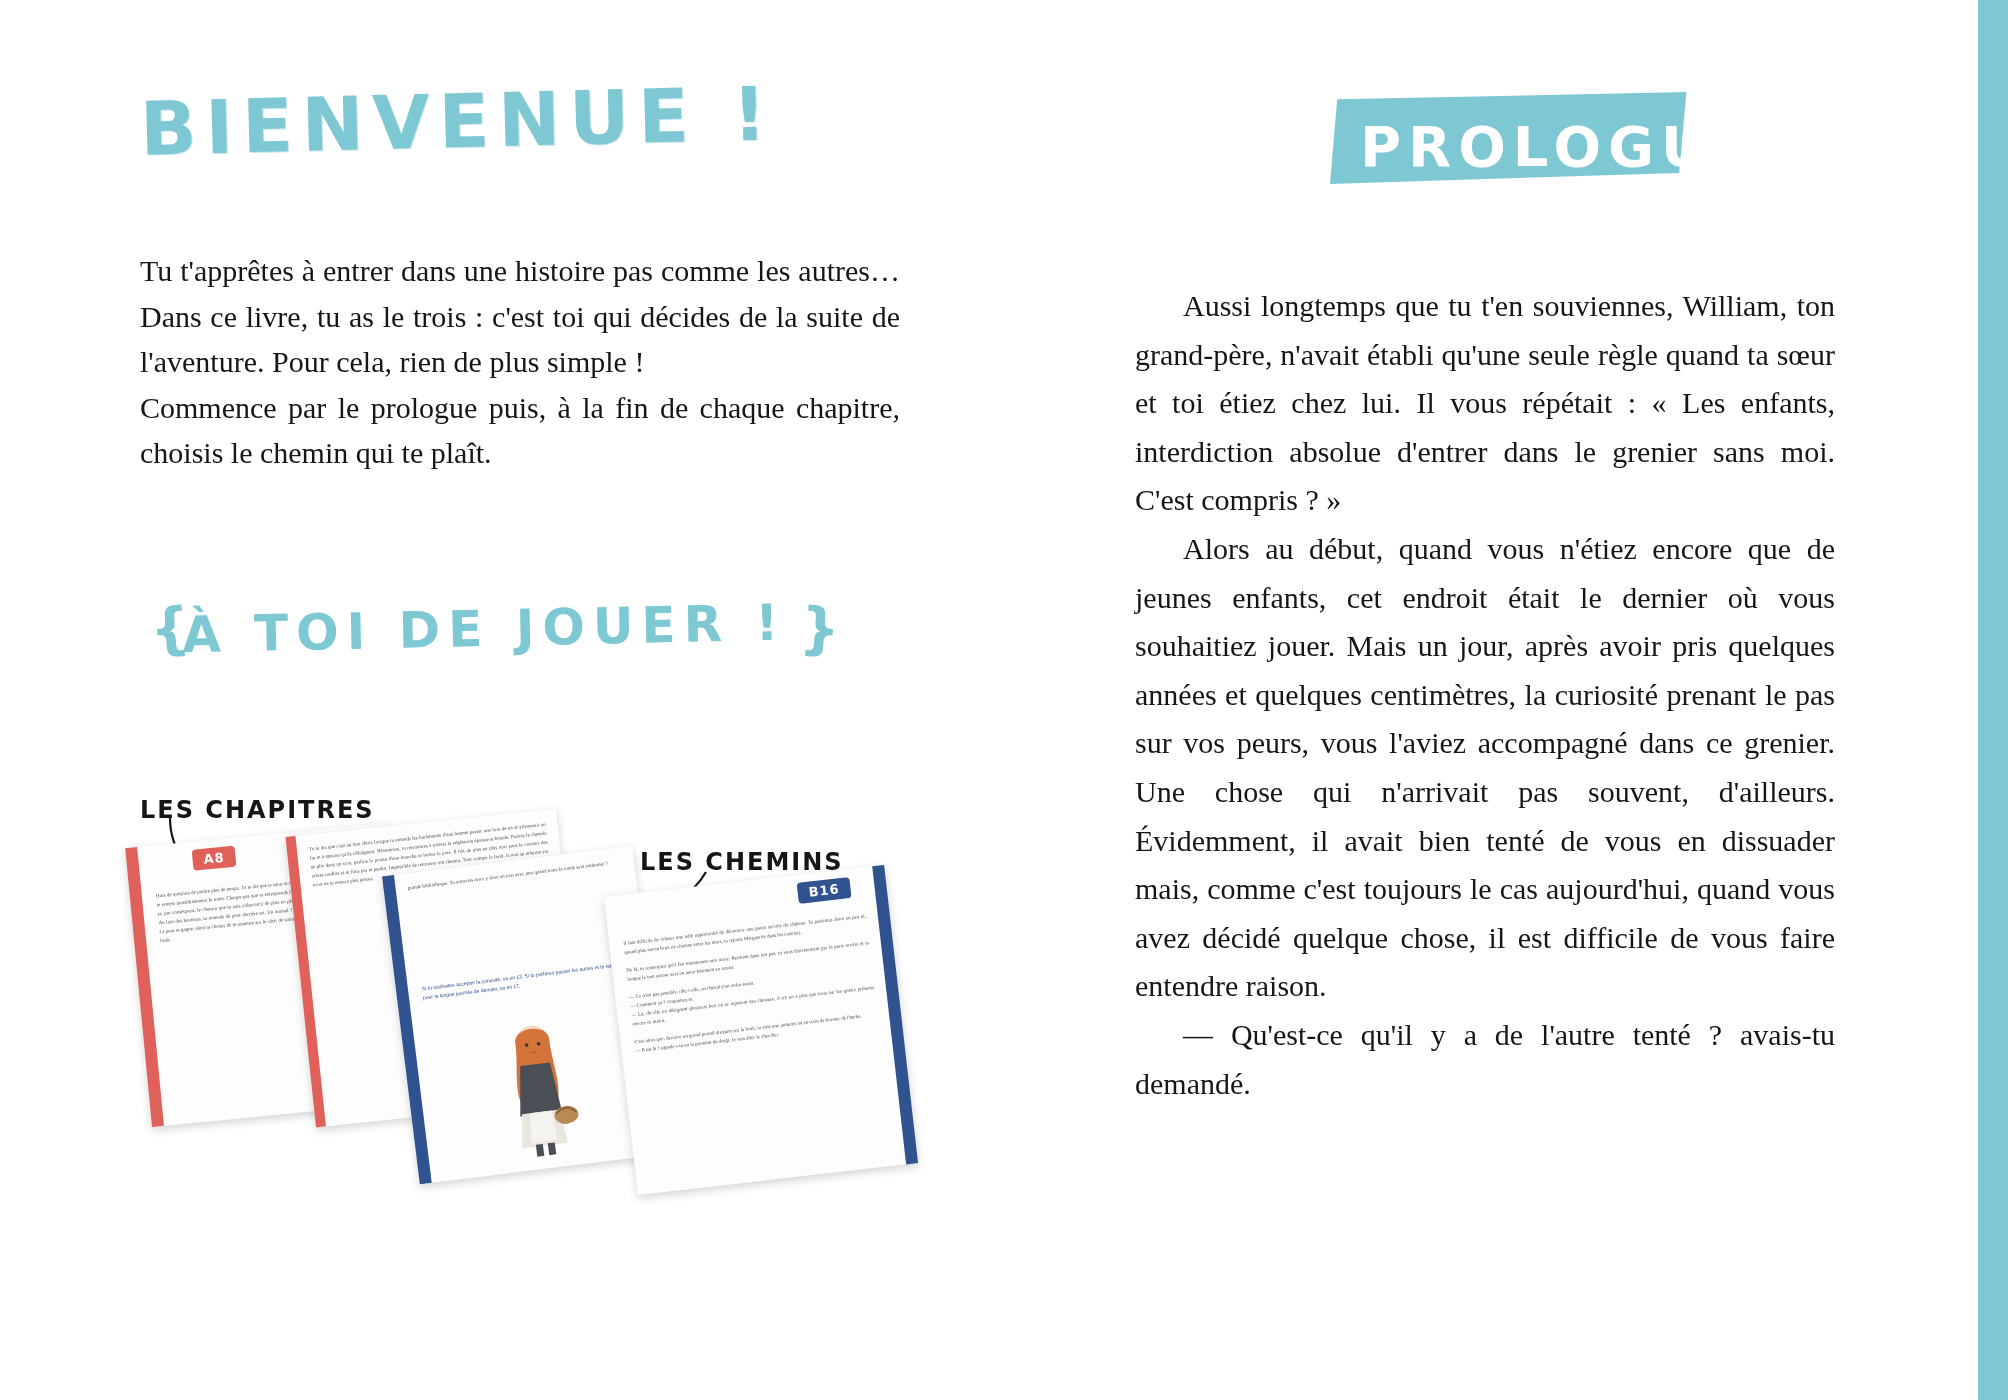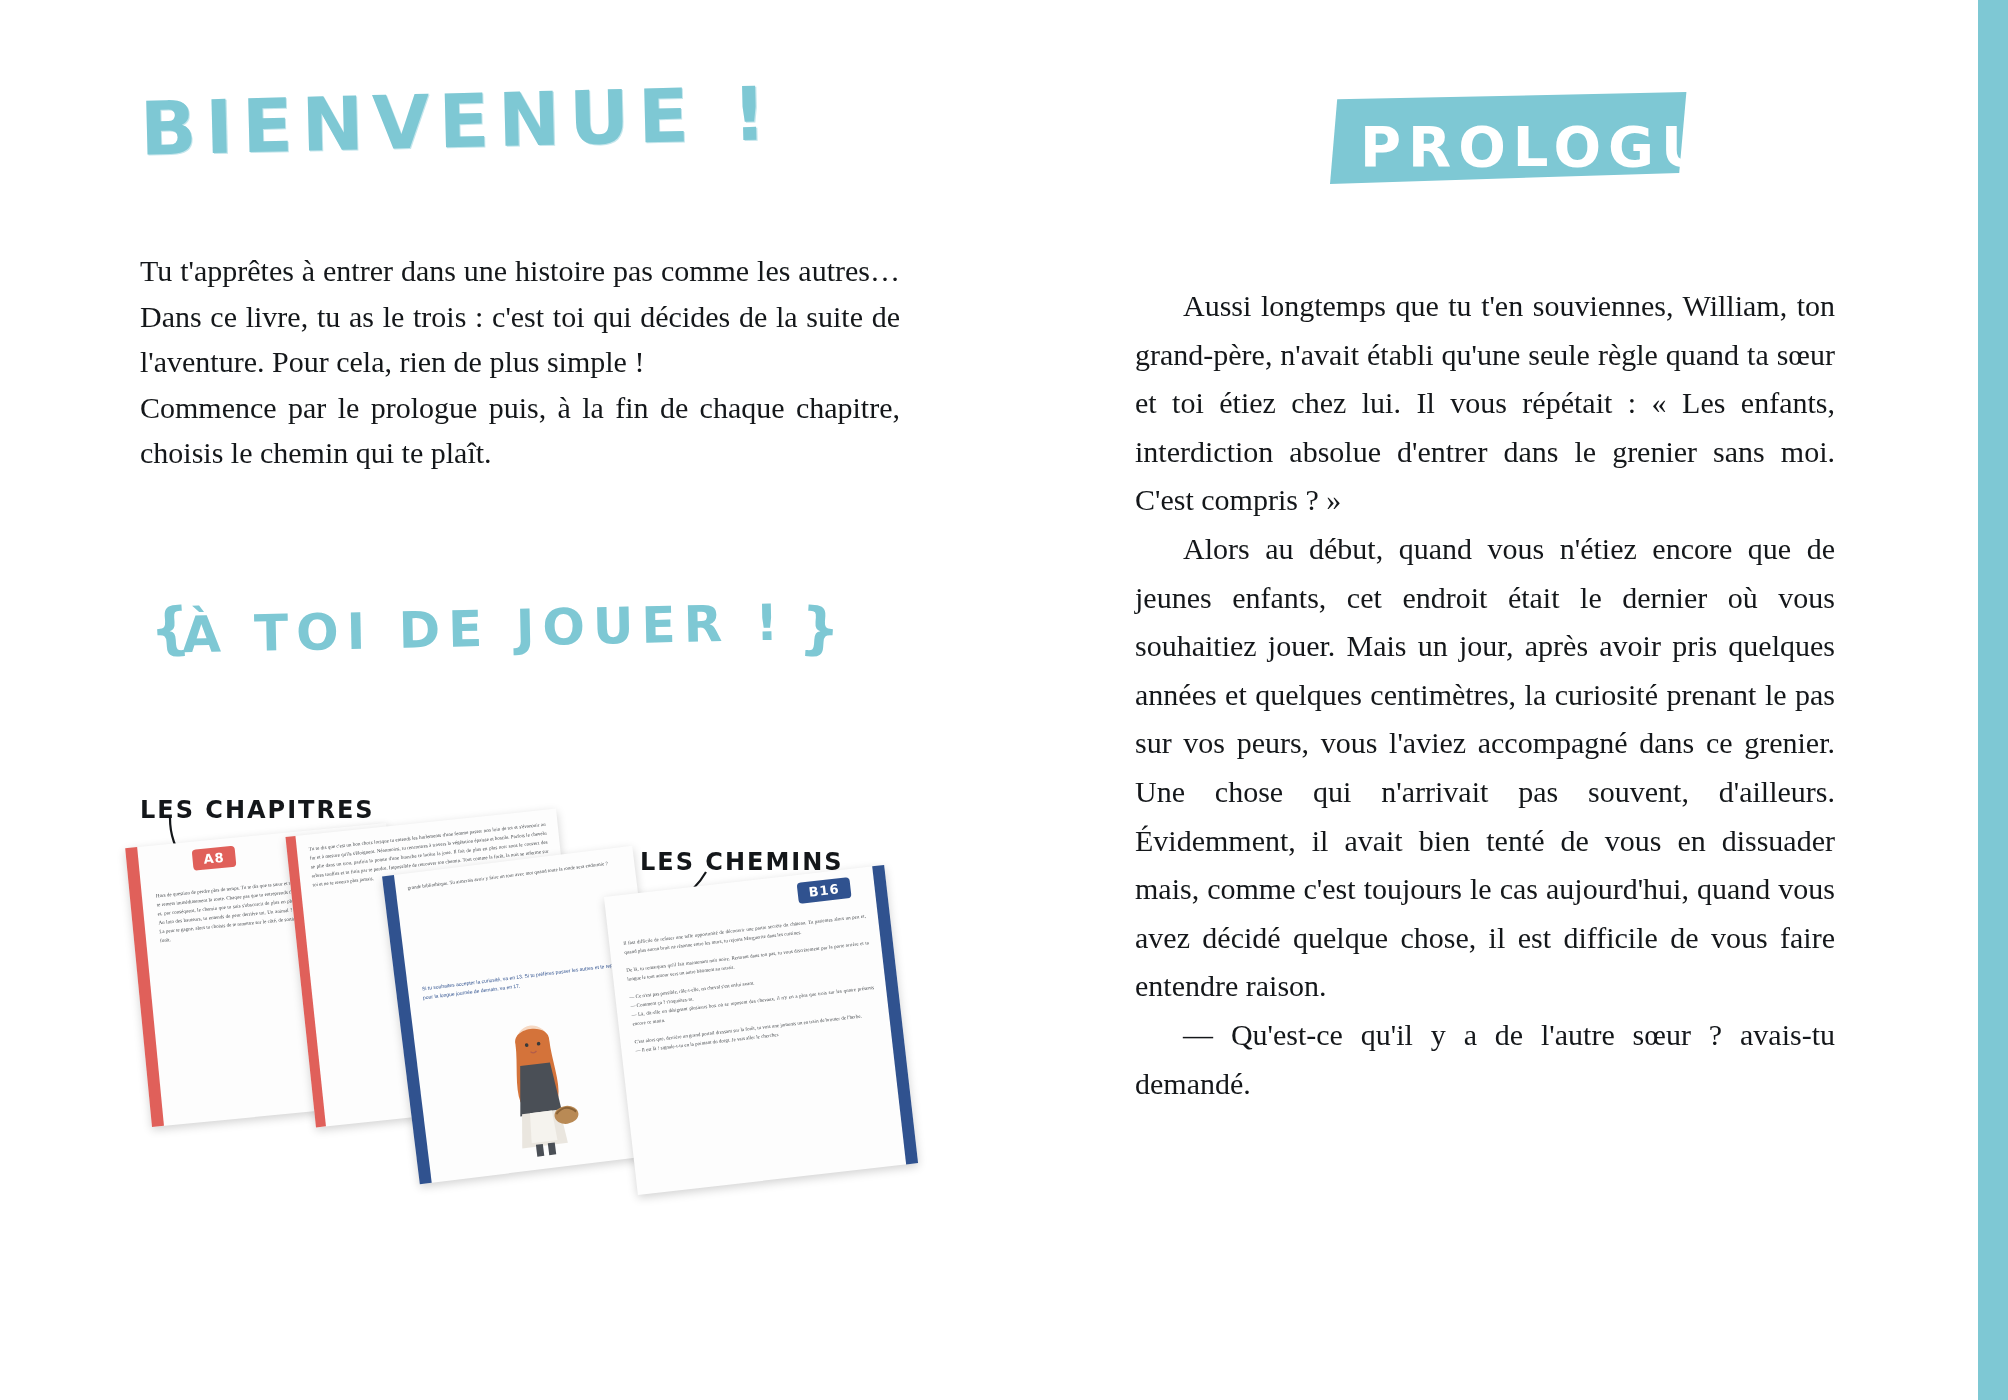--- a/index.html
+++ b/index.html
@@ -305,16 +305,16 @@
 </div>
 
 <div class="page-right"></div>
 
 <div class="banner-prologue"></div>
 <div class="banner-text">PROLOGUE</div>
 
 <div class="prologue-text">
   <p>Aussi longtemps que tu t'en souviennes, William, ton grand-père, n'avait établi qu'une seule règle quand ta sœur et toi étiez chez lui. Il vous répétait : « Les enfants, interdiction absolue d'entrer dans le grenier sans moi. C'est compris ? »</p>
   <p>Alors au début, quand vous n'étiez encore que de jeunes enfants, cet endroit était le dernier où vous souhaitiez jouer. Mais un jour, après avoir pris quelques années et quelques centimètres, la curiosité prenant le pas sur vos peurs, vous l'aviez accompagné dans ce grenier. Une chose qui n'arrivait pas souvent, d'ailleurs. Évidemment, il avait bien tenté de vous en dissuader mais, comme c'est toujours le cas aujourd'hui, quand vous avez décidé quelque chose, il est difficile de vous faire entendre raison.</p>
-  <p>— Qu'est-ce qu'il y a de l'autre sœur ? avais-tu demandé.</p>
+  <p>— Qu'est-ce qu'il y a de l'autre tenté ? avais-tu demandé.</p>
 </div>
 
 <div class="edge-bar"></div>
 
 </body></html>

